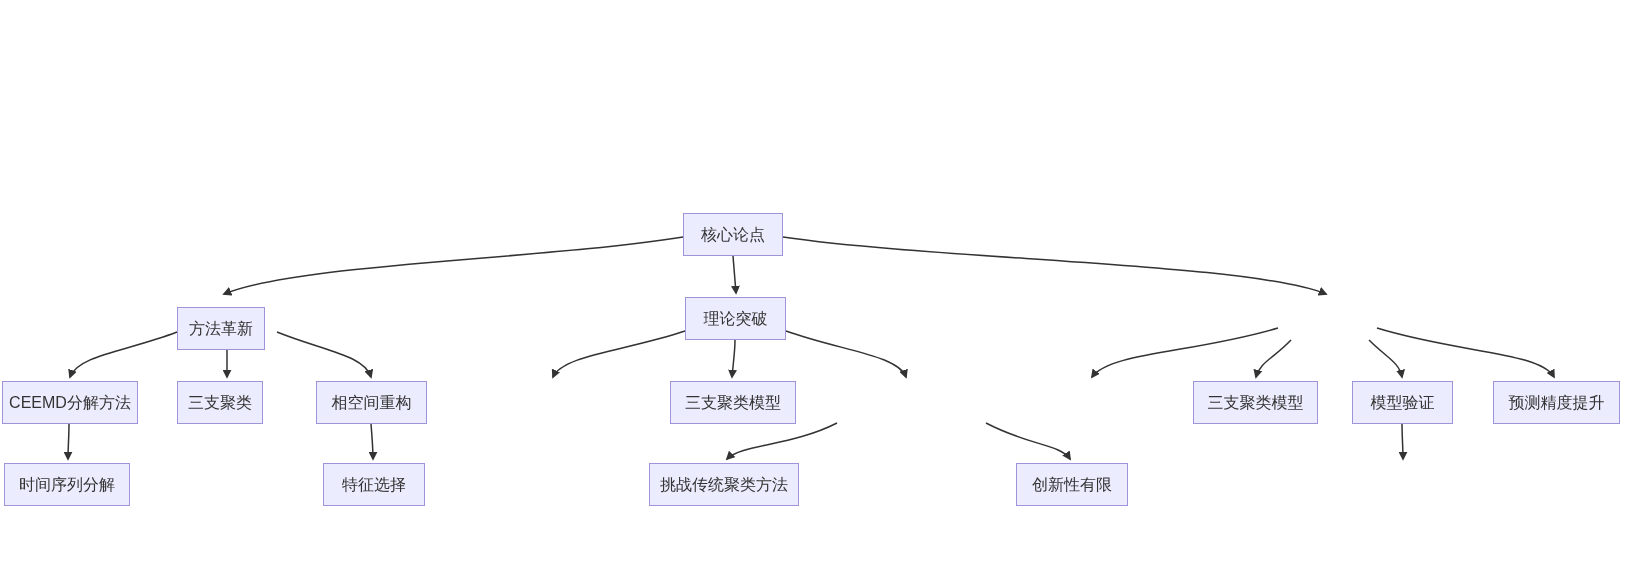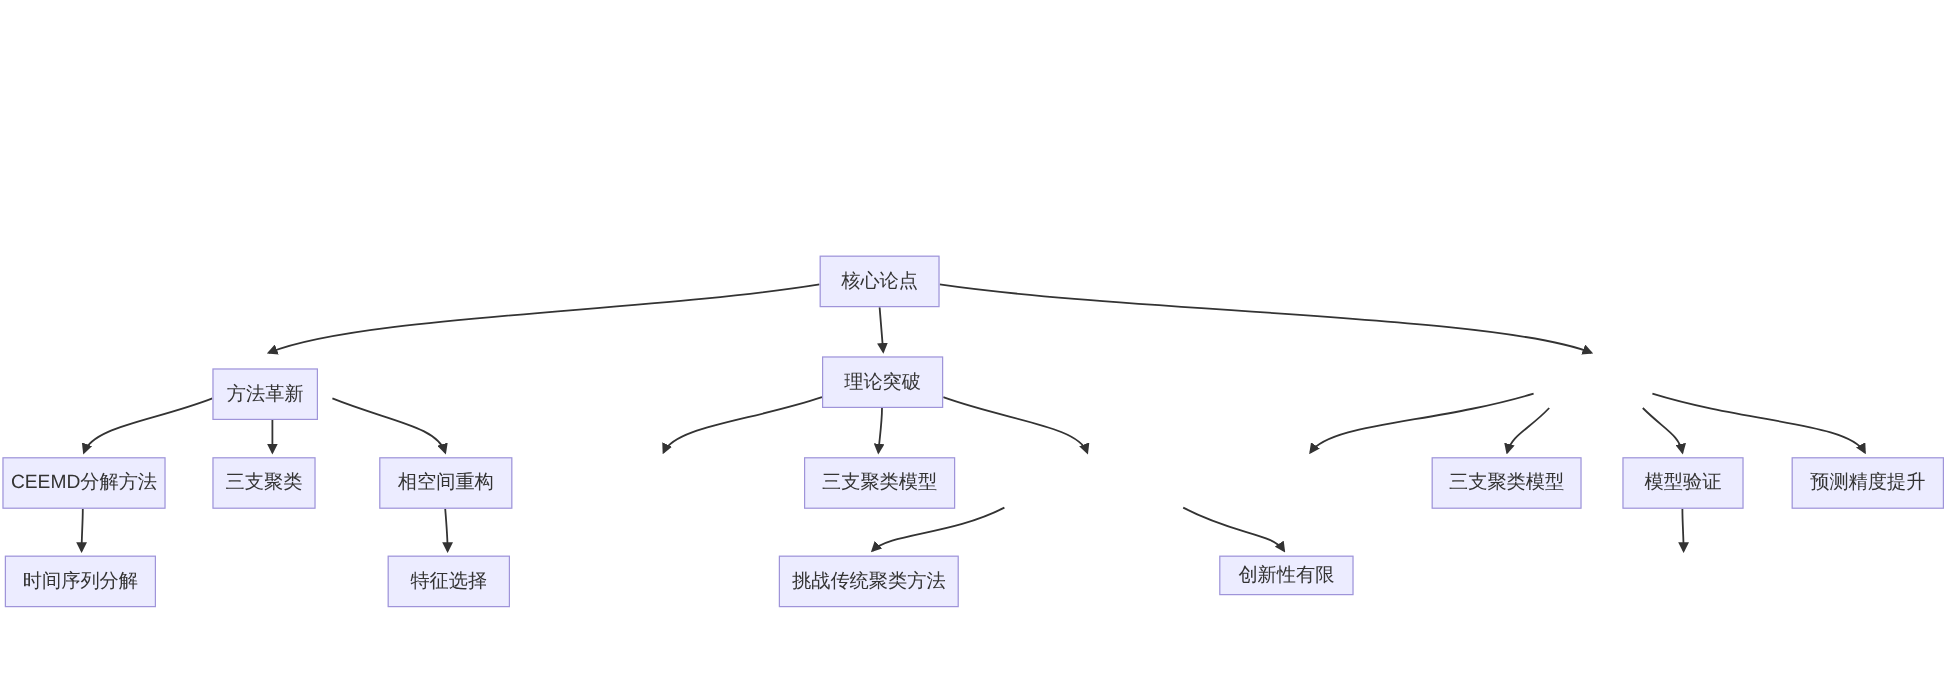--- a/index.html
+++ b/index.html
@@ -110,17 +110,17 @@
 
   <div class="node" style="left:323px;top:463px;width:102px;height:43px">
       <span>特征选择</span>
     </div>
   <div class="node" style="left:4px;top:463px;width:126px;height:43px">
       <span>时间序列分解</span>
     </div>
   <div class="node" style="left:649px;top:463px;width:150px;height:43px">
       <span>挑战传统聚类方法</span>
     </div>
-  <div class="node" style="left:1016px;top:463px;width:112px;height:33px">
+  <div class="node" style="left:1016px;top:463px;width:112px;height:43px">
       <span>创新性有限</span>
     </div>
 
 </div>
 
 </body></html>

